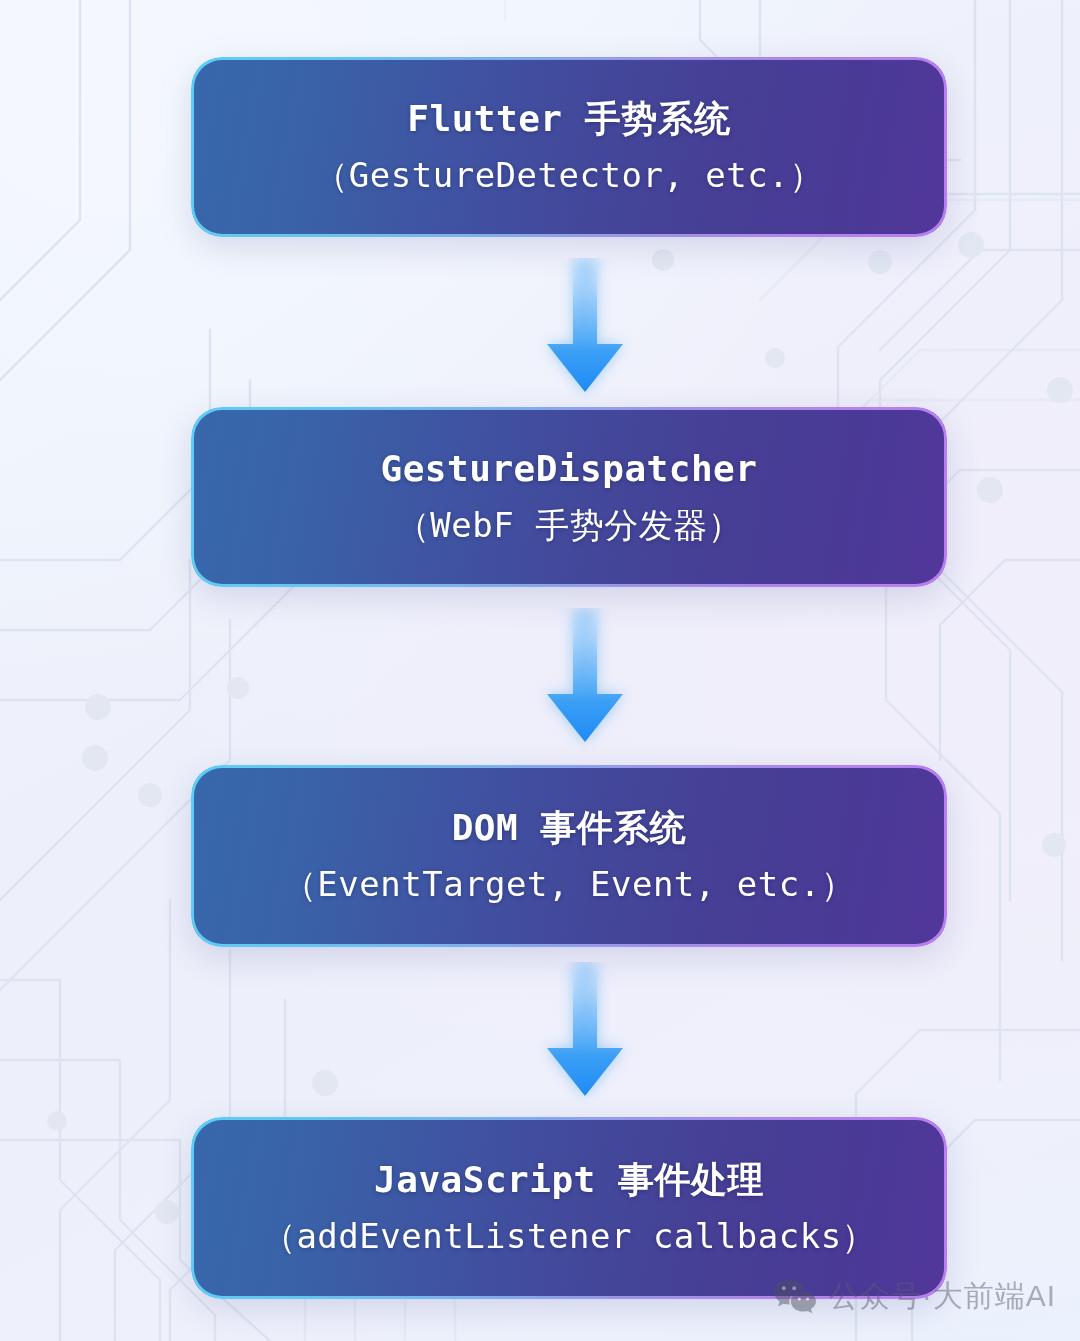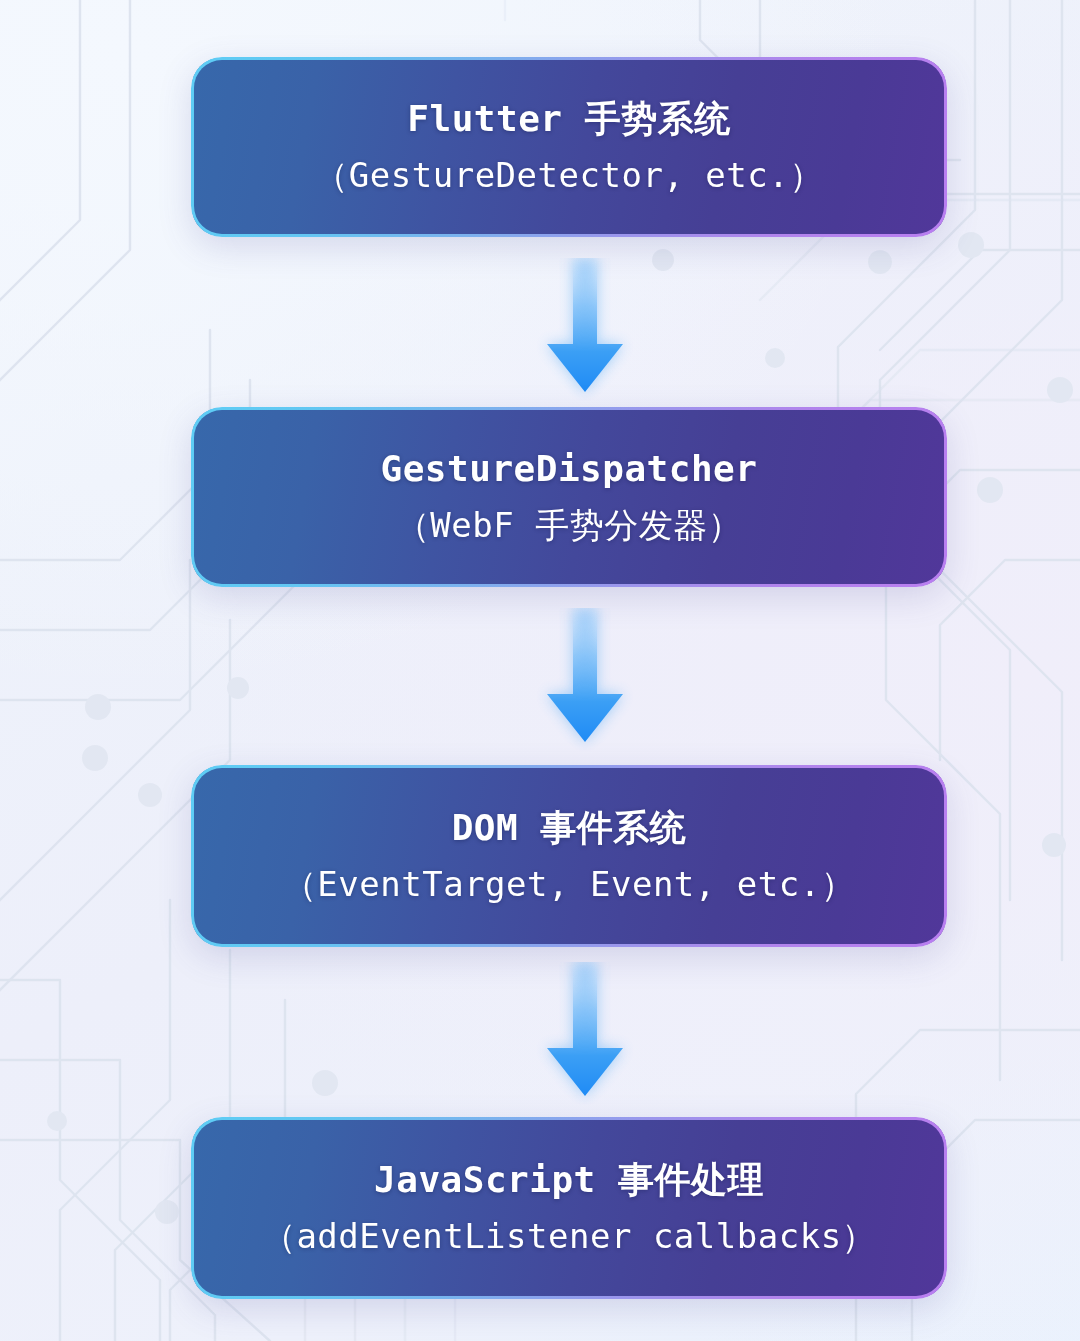--- a/index.html
+++ b/index.html
@@ -300,14 +300,27 @@
       <path d="M42 0 H66 V86 H92 L54 134 L16 86 H42 Z" fill="url(#ag2)"></path>
     </svg>
 
     <div class="node" id="node-3">
       <div class="line1">JavaScript 事件处理</div>
       <div class="line2">（addEventListener callbacks）</div>
     </div>
 
   </div>
 
+  <div id="watermark">
+    <svg class="wm-icon" width="44" height="38" viewBox="0 0 44 38" xmlns="http://www.w3.org/2000/svg">
+      <g fill="#4d5160">
+        <path d="M16 1.5C7.7 1.5 1 7 1 13.8c0 3.9 2.2 7.3 5.7 9.6L5 28.6l5.6-2.9c1.7.5 3.5.8 5.4.8h.8c-.3-1-.5-2-.5-3.1 0-6.6 6.4-11.9 14.3-11.9h.9C30.4 6 23.9 1.5 16 1.5z"></path>
+        <circle cx="10.8" cy="10.2" r="1.9" fill="#e9ebf2"></circle>
+        <circle cx="21.2" cy="10.2" r="1.9" fill="#e9ebf2"></circle>
+        <path d="M43 23.4c0-5.6-5.6-10.1-12.6-10.1S17.9 17.8 17.9 23.4 23.5 33.5 30.4 33.5c1.5 0 3-.2 4.3-.6l4.6 2.4-1.4-4.3c3.1-1.9 5.1-4.8 5.1-7.6z"></path>
+        <circle cx="26.3" cy="21" r="1.55" fill="#e9ebf2"></circle>
+        <circle cx="34.6" cy="21" r="1.55" fill="#e9ebf2"></circle>
+      </g>
+    </svg>
+    <span class="wm-text">公众号·大前端AI</span>
+  </div>
 
 </div>
 
 </body></html>

